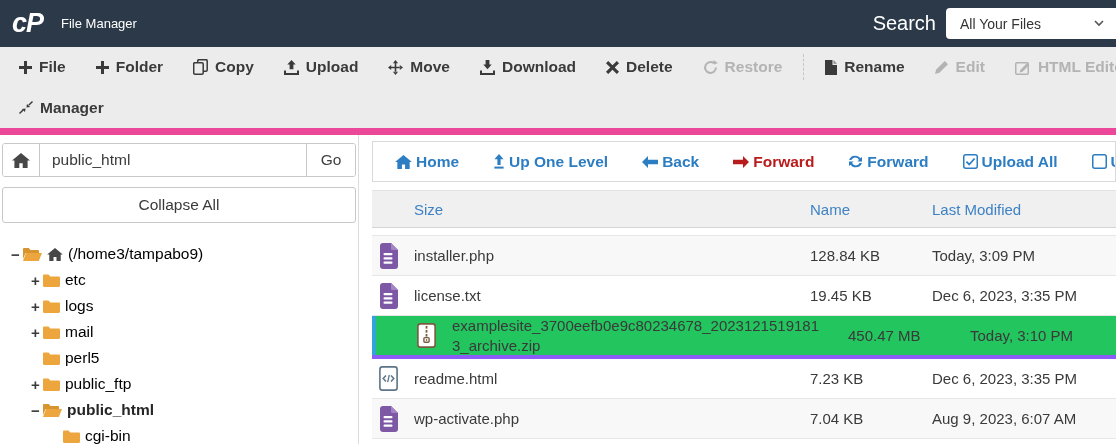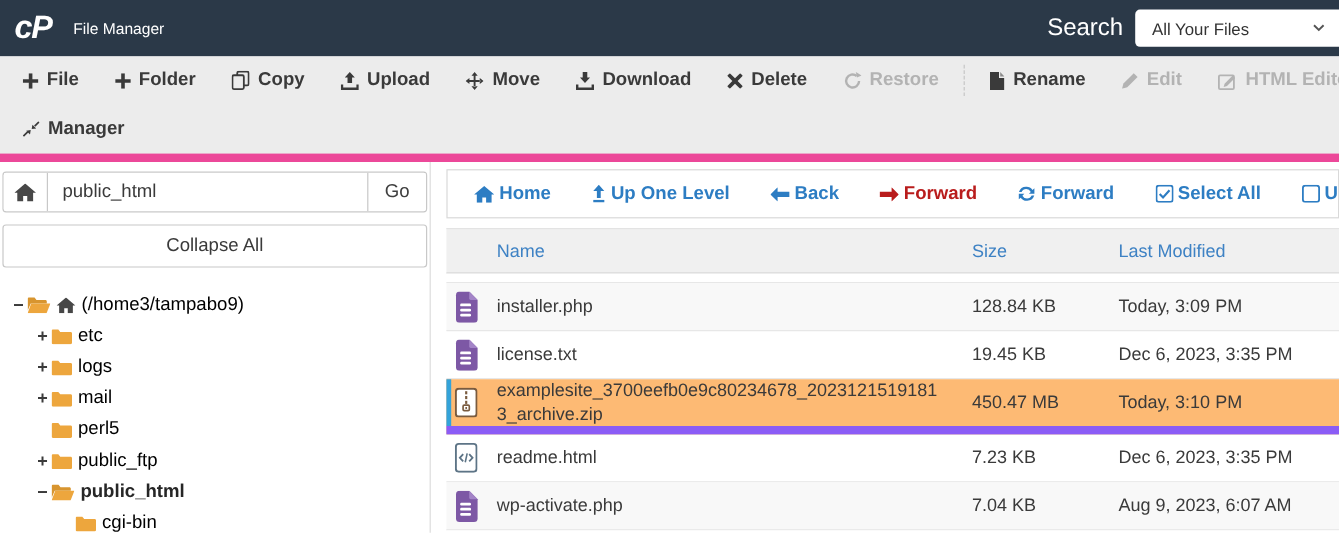--- a/index.html
+++ b/index.html
@@ -54,21 +54,21 @@
   .nav-link.disabled { color:#b91c1c; cursor:default; }
 
   
   .ftable { margin-top:8px; font-size:15px; }
   .frow { display:grid; grid-template-columns:42px 396px 122px 1fr; align-items:center; border-bottom:1px solid #e7e7e7; min-height:40px; }
   .fhead { background:#f0f0f0; min-height:38px; border-top:1px solid #e3e3e3; border-bottom:1px solid #d5d5d5; }
   .fhead .col { color:#3e82c4; cursor:pointer; }
   .icon-cell { display:flex; justify-content:flex-start; padding-left:7px; }
   .name-cell { padding-right:24px; word-break:break-all; line-height:1.3; color:#3a3a3a; }
   .frow.striped { background:#f8f8f8; }
-  .frow.selected { background:#fdba74; box-shadow:inset 4px 0 0 #33a3da; border-bottom:7px solid #8b5cf6; }
+  .frow.selected { background:#22c55e; box-shadow:inset 4px 0 0 #33a3da; border-bottom:4px solid #8b5cf6;padding-left:38px; }
   .frow.sliver-top { min-height:8px; height:8px; overflow:hidden; background:#fff; }
   .frow.sliver-bottom { min-height:18px; height:18px; overflow:hidden; border-bottom:none; background:#fff; align-items:flex-start; }
   .sliver-bottom .icon-cell { padding-top:8px; }
 </style>
 </head>
 <body>
 
 <div class="app">
 
   <div class="navbar">
@@ -312,35 +312,35 @@
               <path d="M7.5 1.7c2 0 3.8 1 4.9 2.6L14 2.9v4.6H9.4l1.6-1.6A4.3 4.3 0 0 0 3.3 6H1.1a6.4 6.4 0 0 1 6.4-4.3z"></path>
               <path d="M7.5 13.3c-2 0-3.8-1-4.9-2.6L1 12.1V7.5h4.6L4 9.1A4.3 4.3 0 0 0 11.7 9h2.2a6.4 6.4 0 0 1-6.4 4.3z"></path>
             </svg>
           <span>Forward</span>
         </div>
         <div class="nav-link">
           <svg width="15" height="15" viewBox="0 0 15 15">
               <rect x="0.75" y="0.75" width="13.5" height="13.5" rx="2" fill="#fff" stroke="currentColor" stroke-width="1.5"></rect>
               <path d="M3.4 7.6l2.8 2.9 5.4-6" fill="none" stroke="currentColor" stroke-width="1.8"></path>
             </svg>
-          <span>Select All</span>
+          <span>Upload All</span>
         </div>
         <div class="nav-link">
           <svg width="15" height="15" viewBox="0 0 15 15">
               <rect x="0.75" y="0.75" width="13.5" height="13.5" rx="2" fill="#fff" stroke="currentColor" stroke-width="1.5"></rect>
             </svg>
           <span>Unselect All</span>
         </div>
       </div>
 
       <div class="ftable">
         <div class="frow fhead">
           <div class="icon-cell"></div>
+          <div class="col">Size</div>
           <div class="col">Name</div>
-          <div class="col">Size</div>
           <div class="col">Last Modified</div>
         </div>
 
         <div class="frow sliver-top">
 
           <div></div>
             <div></div>
             <div></div>
         </div>
 

